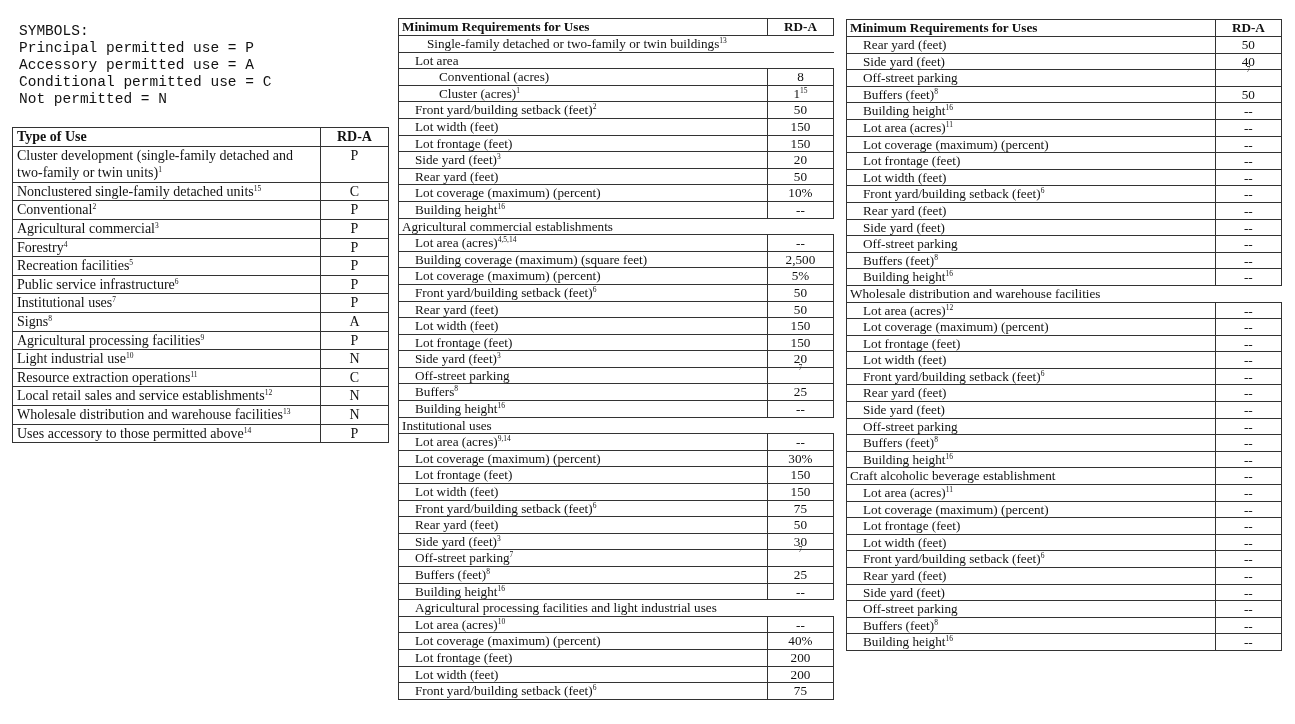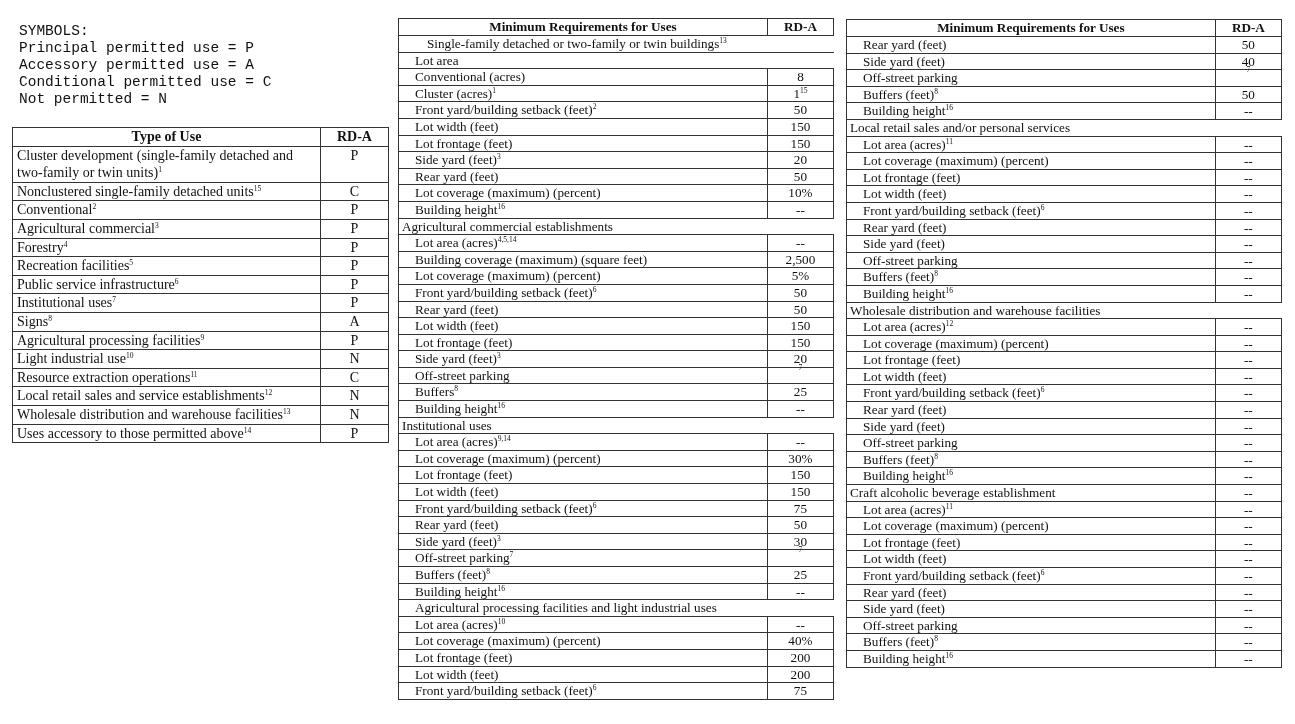--- a/index.html
+++ b/index.html
@@ -2,38 +2,38 @@
 <html><head>
   <meta charset="utf-8">
   <style>
     html, body { margin:0; padding:0; background:#ffffff; }
     body { width:1295px; height:724px; position:relative; overflow:hidden;
            font-family:"Liberation Serif", "DejaVu Serif", serif; color:#111; }
     .symbols { position:absolute; left:19px; top:23px; font-size:14.5px; line-height:17px; }
     .symbols div { white-space:nowrap;font-family:Liberation Mono, monospace; }
     table { border-collapse:collapse; position:absolute; font-size:13.2px; }
     td, th { border:1px solid #333; padding:0 3px; line-height:15.6px; height:15.6px; white-space:nowrap; }
-    th { font-weight:bold; text-align:center; }
+    th { font-weight:bold; text-align:left; }
     th.val, td.val { text-align:center; }
     sup { font-size:7.5px; vertical-align:5px; line-height:0; }
     
     #use-table { left:12px; top:127px; width:377px; font-size:14px; }
     #use-table td, #use-table th { line-height:17.6px; height:17.6px; padding:0 4px; white-space:normal;margin-top:18px; }
     #use-table .c1 { width:305px; }
     #use-table .c2 { width:60px; }
     #use-table td.val { vertical-align:top; }
     
     #req-mid { left:398px; top:18px; width:436px; }
     #req-right { left:846px; top:19px; width:436px; }
     .req .c1 { width:366px; }
     .req .c2 { width:60px; }
     .req td.group { border-right:none; }
     .req tr.grouprow td.group { border-right:none; }
     .req td.ind1 { padding-left:16px; }
-    .req td.ind2 { padding-left:16px; }
+    .req td.ind2 { padding-left:40px; }
     .req td.small { font-size:7.5px; vertical-align:top; line-height:10px; }
     .req th { line-height:16px; }
   </style>
 </head>
 <body>
 
 <div class="symbols">
   <div>SYMBOLS:</div>
   <div>Principal permitted use = P</div>
   <div>Accessory permitted use = A</div>
@@ -299,23 +299,20 @@
         <td class="val small"><span></span><sup>7</sup></td>
       </tr>
       <tr>
         <td class="ind1"><span>Buffers (feet)</span><sup>8</sup></td>
         <td class="val"><span>50</span></td>
       </tr>
       <tr>
         <td class="ind1"><span>Building height</span><sup>16</sup></td>
         <td class="val"><span>--</span></td>
       </tr>
-      <tr class="grouprow">
-        <td class="group" colspan="2" style="border-right: 1px solid transparent;"><span>Local retail sales and/or personal services</span></td>
-      </tr>
       <tr>
         <td class="ind1"><span>Lot area (acres)</span><sup>11</sup></td>
         <td class="val"><span>--</span></td>
       </tr>
       <tr>
         <td class="ind1"><span>Lot coverage (maximum) (percent)</span></td>
         <td class="val"><span>--</span></td>
       </tr>
       <tr>
         <td class="ind1"><span>Lot frontage (feet)</span></td>

